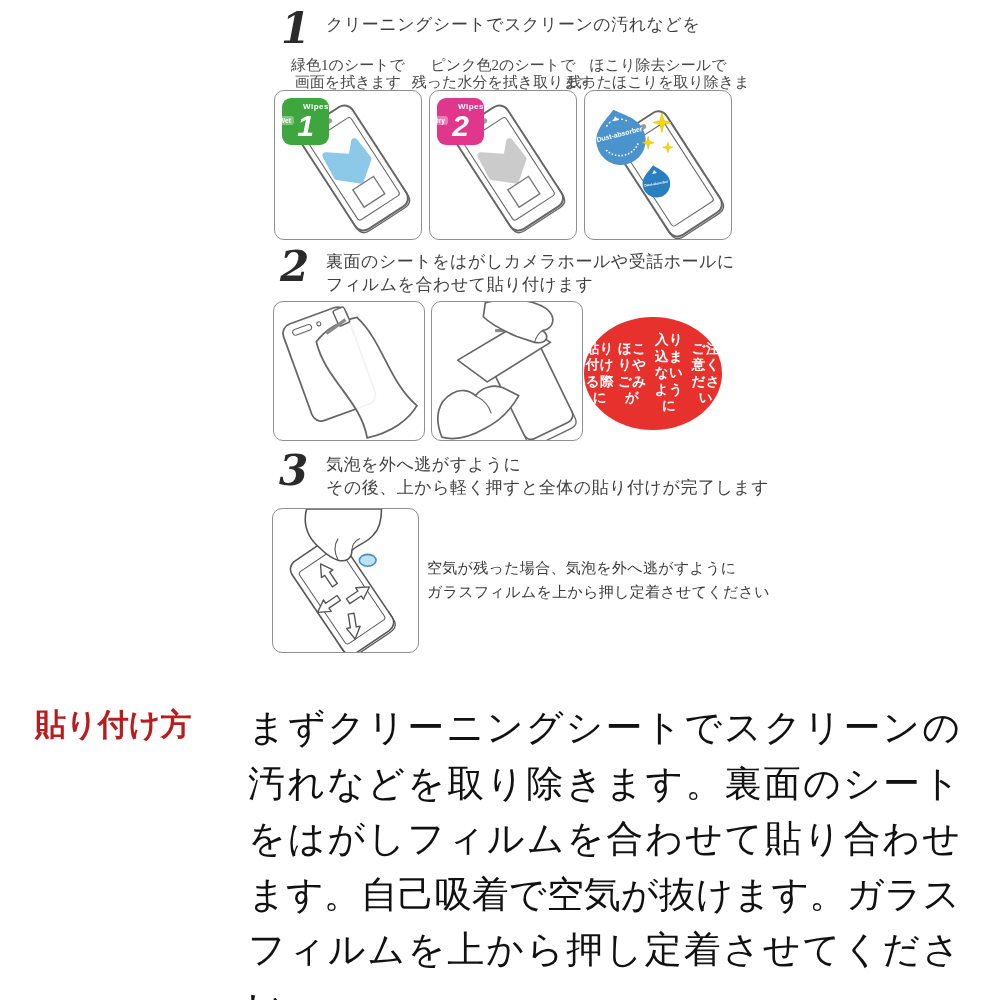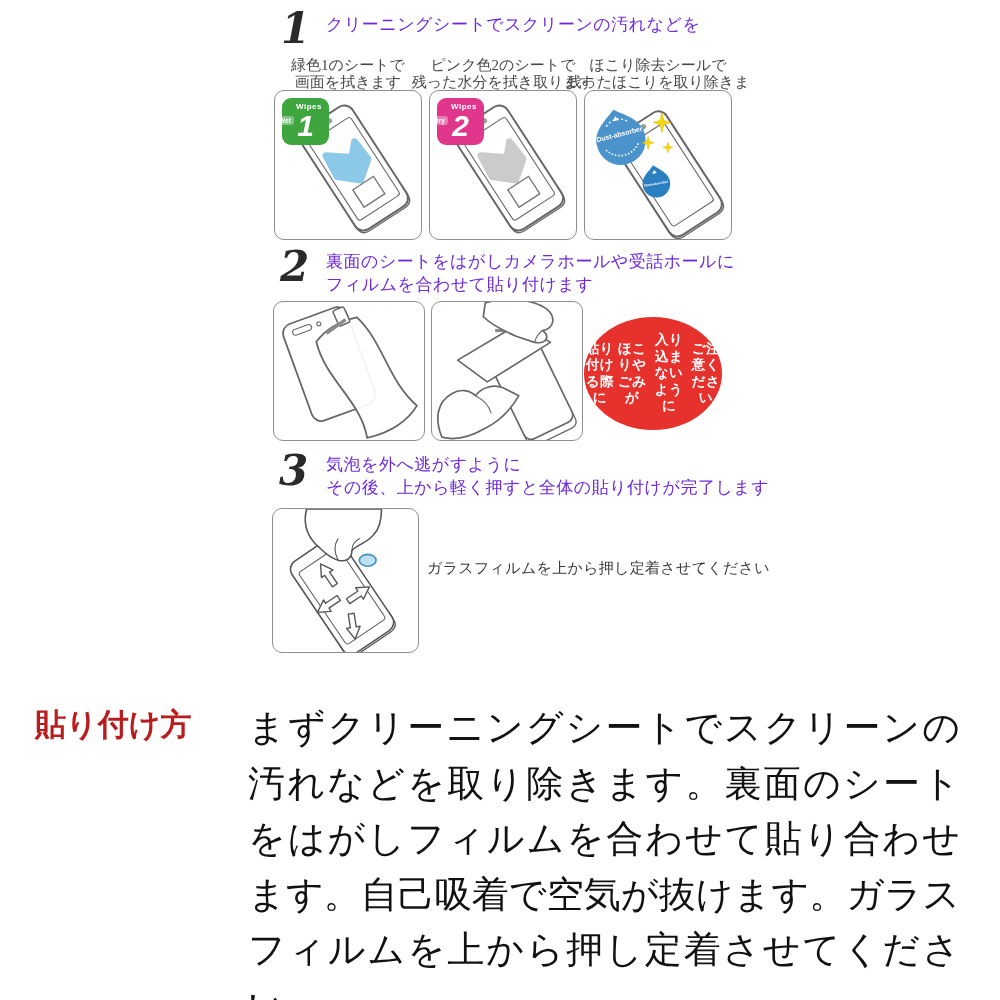--- a/index.html
+++ b/index.html
@@ -1,41 +1,41 @@
 <!DOCTYPE html>
 <html><head>
 <meta charset="utf-8">
 <style>
   html,body{margin:0;padding:0;background:#fff;}
   .page{position:relative;width:1000px;height:1000px;background:#fff;overflow:hidden;
         font-family:"Liberation Serif","DejaVu Serif",serif;color:#333;}
 
   .step-num{position:absolute;font-family:"DejaVu Serif",serif;font-style:italic;
             font-weight:bold;font-size:42px;color:#2a2a2a;line-height:1;}
-  .step-text{position:absolute;font-size:17px;line-height:23px;color:#6d28d9;
+  .step-text{position:absolute;font-size:17px;line-height:23px;color:#404040;
              letter-spacing:.5px;}
 
   .caption{position:absolute;width:190px;text-align:center;font-size:15px;
            line-height:17px;color:#474747;top:57px;}
   .cap1{left:253px}.cap2{left:408px}.cap3{left:563px}
 
   .panel{position:absolute;background:#fff;border:1.6px solid #8f8f8f;
          border-radius:10px;box-sizing:border-box;}
   .row1{top:90px;height:150px;width:148px;}
   .p11{left:274px}.p12{left:429px}.p13{left:584px}
   .row2{top:301px;height:140px;width:152px;}
   .p21{left:273px}.p22{left:431px}
   .p31{left:272px;top:508px;height:145px;width:147px;}
   .panel svg{position:absolute;left:0;top:0;width:100%;height:100%;}
 
   .wipes-badge{position:absolute;left:7px;top:7px;width:47px;height:47px;
                border-radius:9px;color:#fff;font-family:"Liberation Sans",sans-serif;}
   .wipes-badge.green{background:#3fa53f;}
   .wipes-badge.pink{background:#e0378d;}
-  .wipes-brand{font-size:8px;font-weight:bold;text-align:center;margin-top:4px;letter-spacing:.5px;margin-left:7px;}
+  .wipes-brand{font-size:8px;font-weight:bold;text-align:right;margin-top:4px;letter-spacing:.5px;margin-left:7px;}
   .wipes-num{font-size:30px;font-weight:bold;text-align:center;line-height:30px;font-style:italic;}
   .wipes-tag{position:absolute;left:-6px;top:18px;background:rgba(255,255,255,.35);
              border-radius:3px;font-size:6.5px;font-weight:bold;padding:1px 3px;color:#fff;}
 
   .warning-oval{position:absolute;left:584px;top:317px;width:138px;height:113px;
                 background:#e7312d;border-radius:50%;display:flex;
                 justify-content:center;align-items:center;color:#fff;font-weight:bold;
                 font-size:13.5px;line-height:16.5px;text-align:center;letter-spacing:.5px;}
 
   .note{position:absolute;left:427px;top:556px;font-size:15px;line-height:24px;
@@ -209,19 +209,20 @@
         </g>
         <ellipse cx="96" cy="52" rx="8.5" ry="6" fill="#bfe0ef" stroke="#4090c0"></ellipse>
         <path d="M34,0 C30,16 36,30 48,40 C54,46 60,50 66,52 C74,54 80,50 80,42 C86,36 96,34 102,26 C108,20 110,10 110,0 Z"></path>
         <path d="M66,52 C62,44 62,36 66,30" fill="none" stroke-width="1.1"></path>
         <path d="M80,42 C80,36 84,32 88,30" fill="none" stroke-width="1.1"></path>
       </g>
     </svg>
   </div>
 
   <div class="note">
+    <div>空気が残った場合、気泡を外へ逃がすように</div>
     <div>ガラスフィルムを上から押し定着させてください</div>
   </div>
 
   <div class="footer-heading">貼り付け方</div>
   <div class="footer-para">まずクリーニングシートでスクリーンの汚れなどを取り除きます。裏面のシートをはがしフィルムを合わせて貼り合わせます。自己吸着で空気が抜けます。ガラスフィルムを上から押し定着させてください。</div>
 
 </div>
 
 </body></html>

